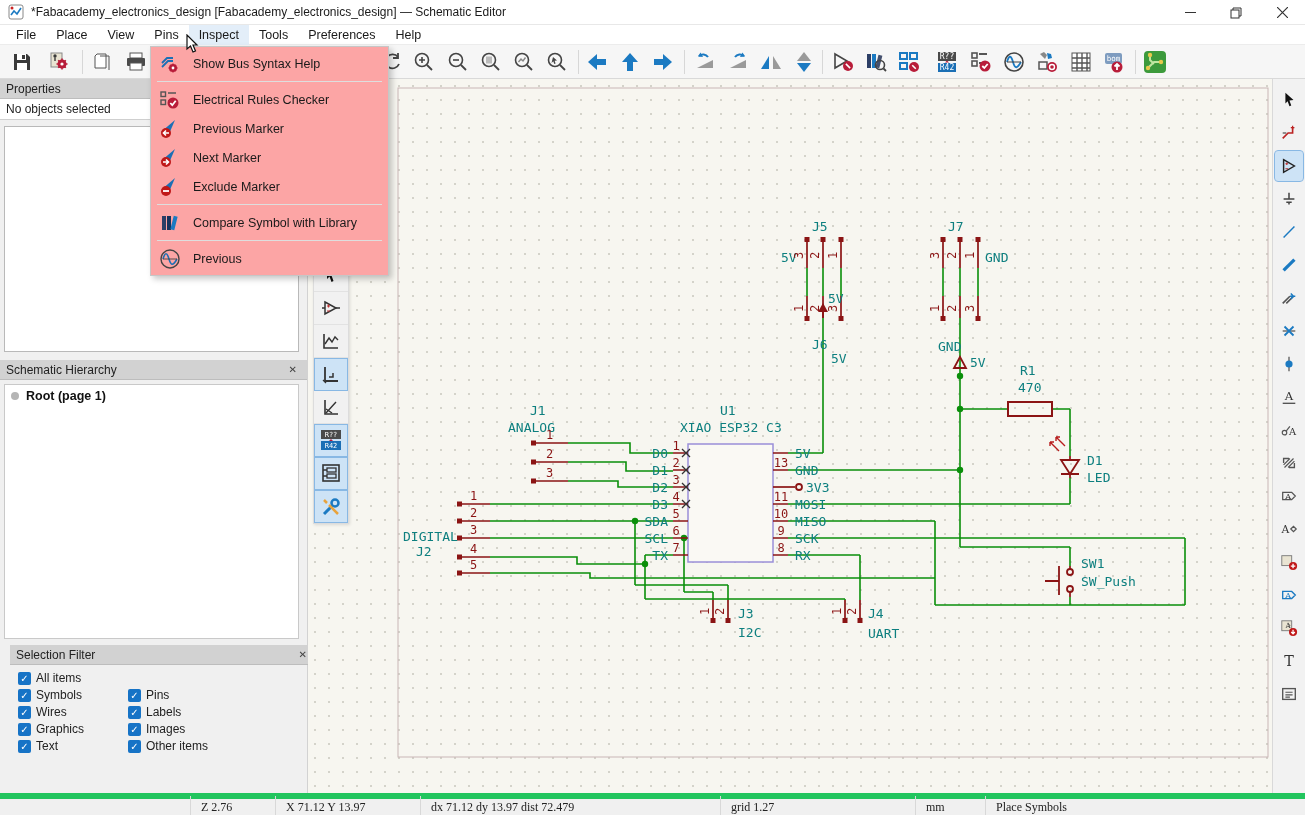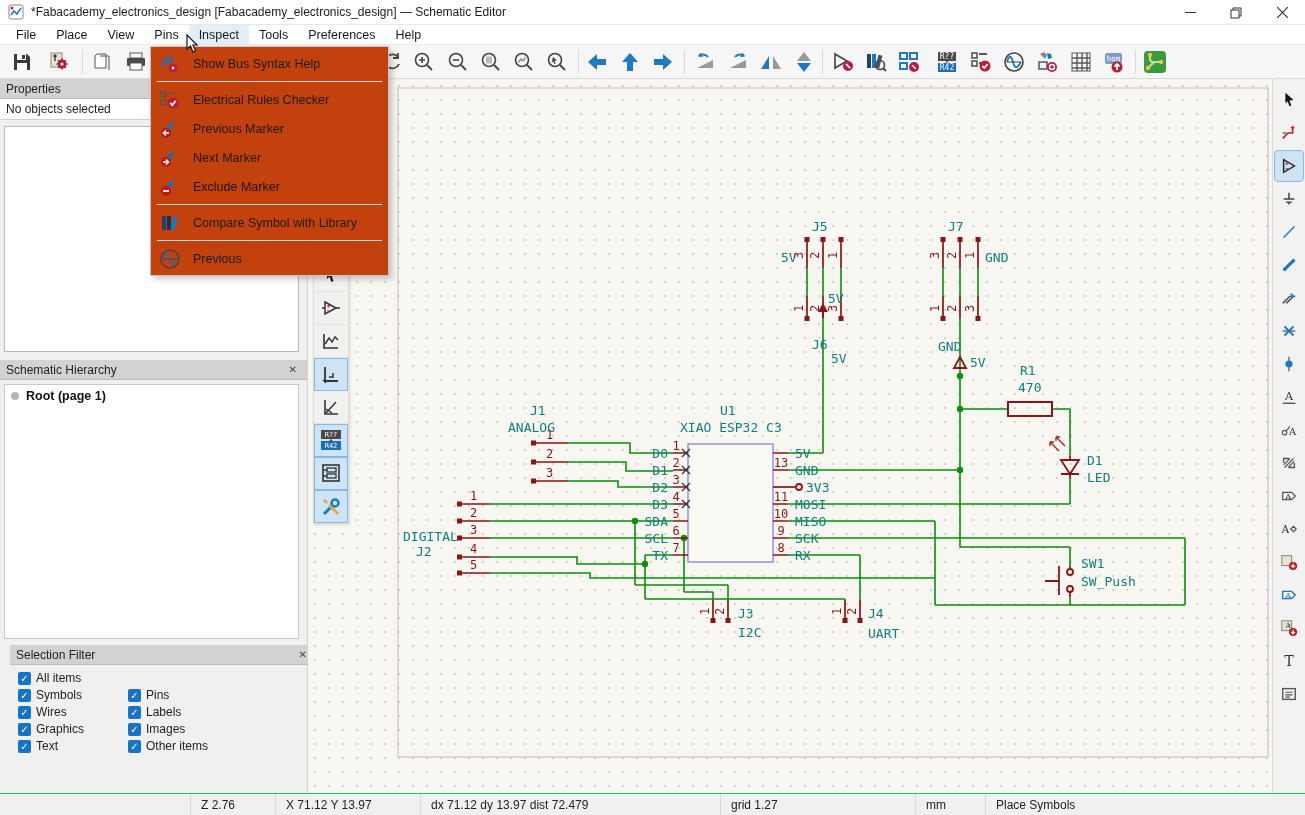--- a/index.html
+++ b/index.html
@@ -58,27 +58,27 @@
   .wire { stroke:#0a8f0a; stroke-width:1.6; fill:none; }
   .pin  { stroke:#8b1414; stroke-width:1.7; fill:none; }
   .sym  { stroke:#8b1414; stroke-width:1.8; fill:none; }
   .cap  { fill:#8b1414; }
   .jdot { fill:#0a8f0a; }
   .st-t { fill:#0d7f7f; font:13px "DejaVu Sans Mono",monospace; }
   .st-n { fill:#8b1414; font:12px "DejaVu Sans Mono",monospace; }
   .ncx  { stroke:#333; stroke-width:1.3; }
 
   
-  .dropdown { position:absolute; left:150px; top:46px; width:239px; background:#c2410c; border:1px solid #c6c6c6; box-shadow:3px 3px 6px rgba(0,0,0,.22); z-index:50; padding:2px 0; }
+  .dropdown { position:absolute; left:150px; top:46px; width:239px; background:#fca5a5; border:1px solid #c6c6c6; box-shadow:3px 3px 6px rgba(0,0,0,.22); z-index:50; padding:2px 0; }
   .ditem { height:29px; display:flex; align-items:center; font-size:12.5px; color:#1a1a1a; padding-left:8px; }
   .ditem .dicon { width:22px; height:22px; margin-right:12px; display:flex; align-items:center; justify-content:center; }
   .dsep { height:1px; background:#dedede; margin:3px 6px; }
 
   
-  .statusbar { position:absolute; left:0; top:793px; width:1305px; height:22px; background:#f0f0f0; border-top:1px solid #22c55e; display:flex; font-size:12px; color:#222; align-items:center; }
+  .statusbar { position:absolute; left:0; top:793px; width:1305px; height:22px; background:#f0f0f0; border-top:6px solid #22c55e; display:flex; font-size:12px; color:#222; align-items:center;font-family:Liberation Serif, serif; }
   .sseg { height:22px; display:flex; align-items:center; padding-left:10px; border-left:1px solid #d8d8d8; }
 
   .cursorarrow { position:absolute; left:184px; top:34px; z-index:60; }
 </style>
 </head>
 <body>
 
 <div class="window">
 
   <div class="titlebar">

